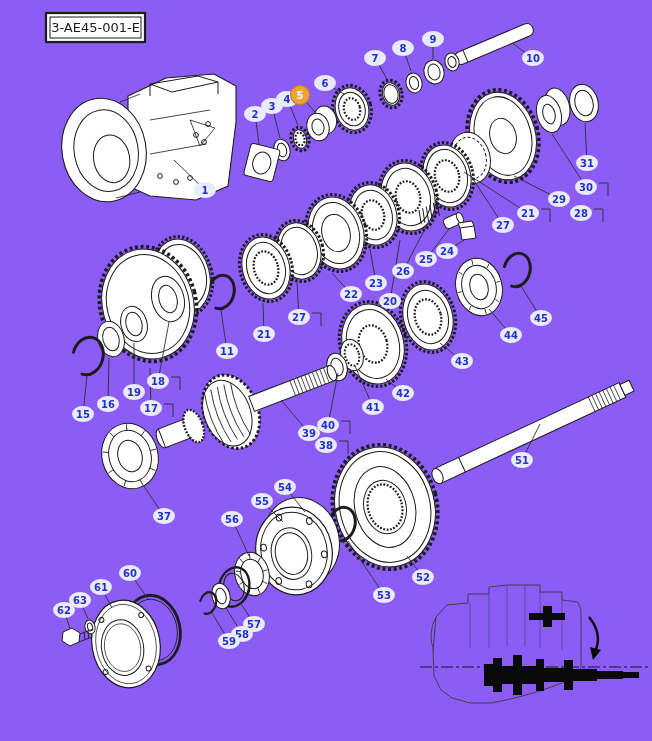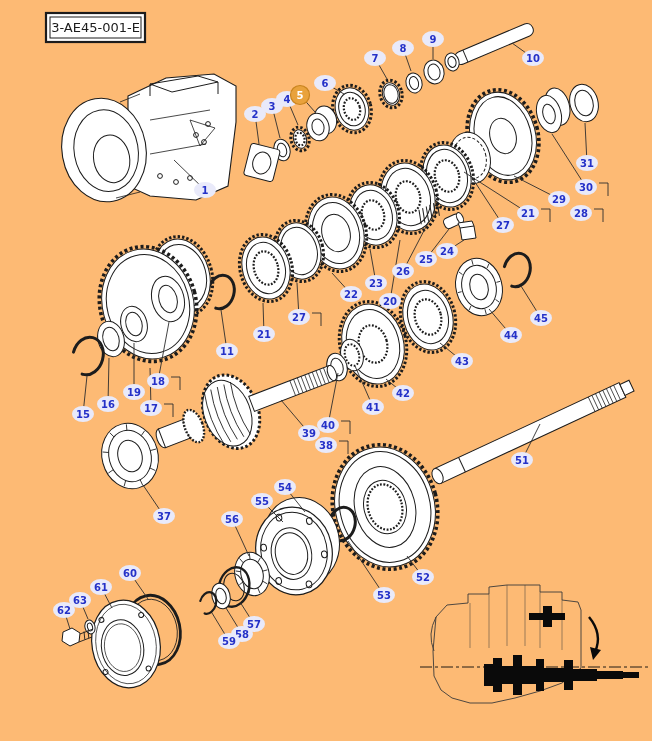--- a/index.html
+++ b/index.html
@@ -1,16 +1,16 @@
 <!DOCTYPE html>
 <html><head>
 <meta charset="utf-8">
 <style>
   html,body{margin:0;padding:0;background:#fff;}
-  .stage{position:relative;width:652px;height:741px;background:#fdba74;overflow:hidden;
+  .stage{position:relative;width:652px;height:741px;background:#8b5cf6;overflow:hidden;
          font-family:"Liberation Sans","DejaVu Sans",sans-serif;}
   svg text{font-family:"DejaVu Sans","Liberation Sans",sans-serif;}
 </style>
 </head>
 <body>
 
 <div class="stage">
   <svg id="dg" width="652" height="741" viewBox="0 0 652 741">
     <g id="parts">
         <g>

